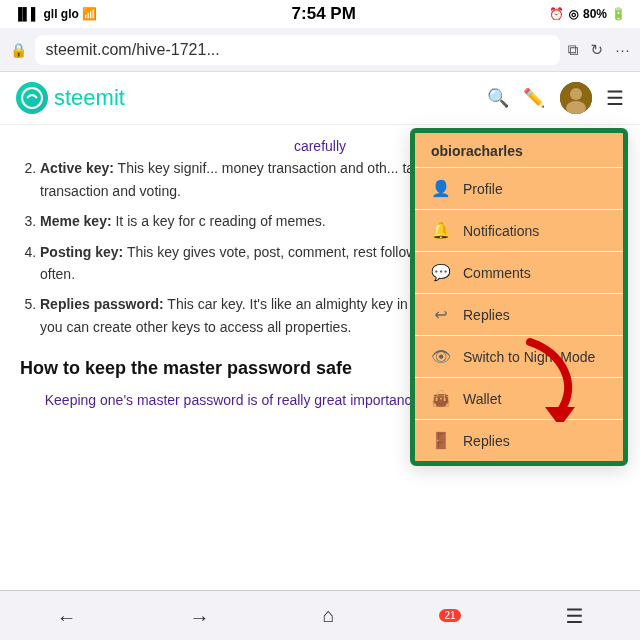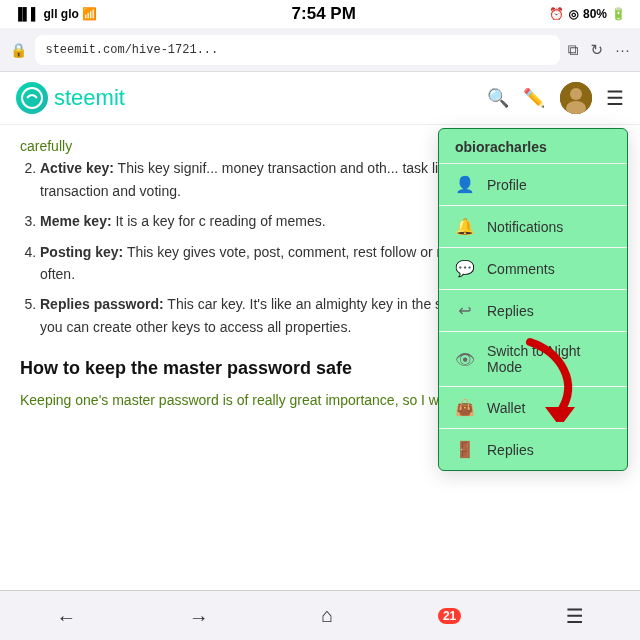--- a/index.html
+++ b/index.html
@@ -42,23 +42,22 @@
       color: #555;
     }
     .browser-url {
       flex: 1;
       background: #fff;
       border-radius: 8px;
       height: 30px;
       display: flex;
       align-items: center;
       padding: 0 10px;
-      font-size: 12px;
-      color: #333;
-      font-family: Liberation Mono, monospace;
+      font-size: 16px;
+      color: #333;
     }
     .browser-icons {
       display: flex;
       align-items: center;
       gap: 12px;
       color: #555;
       font-size: 15px;
     }
 
     
@@ -141,33 +140,34 @@
     .article-content ol li {
       margin-bottom: 8px;
     }
     .article-content h2 {
       font-size: 18px;
       font-weight: 700;
       color: #111;
       margin: 16px 0 6px;
     }
     .article-content p {
-      color: #4d7c0f;
+      color: #4c1d95;
+      text-align: center;
     }
 
     
     .dropdown-menu {
       position: absolute;
       top: 56px;
       right: 12px;
-      background: #86efac;
-      border: 1px solid #15803d;
+      background: #fdba74;
+      border: 5px solid #15803d;
       border-radius: 6px;
       box-shadow: 0 4px 20px rgba(0,0,0,0.15);
-      width: 190px;
+      width: 218px;
       z-index: 100;
       overflow: hidden;
     }
     .dropdown-username {
       padding: 10px 16px 8px;
       font-size: 14px;
       font-weight: 600;
       color: #333;
       border-bottom: 1px solid #f0f0f0;
     }
@@ -217,24 +217,24 @@
       width: 100%;
     }
     .bottom-nav-icon {
       font-size: 20px;
       color: #333;
       padding: 8px;
     }
     .nav-badge {
       background: #ff3b30;
       color: white;
-      font-size: 12px;
+      font-size: 10px;
       border-radius: 10px;
       padding: 1px 5px;
-      font-weight: bold;
+      font-weight: normal;
     }
     .nav-item {
       display: flex;
       flex-direction: column;
       align-items: center;
       justify-content: center;
     }
   </style>
 </head>
 <body>

